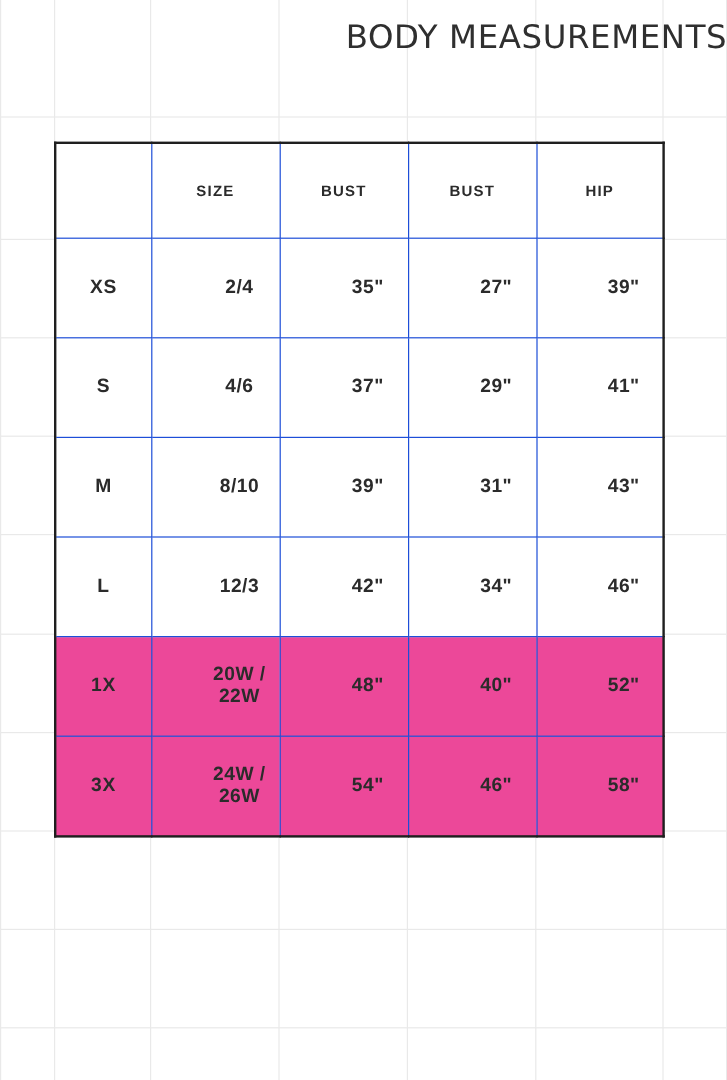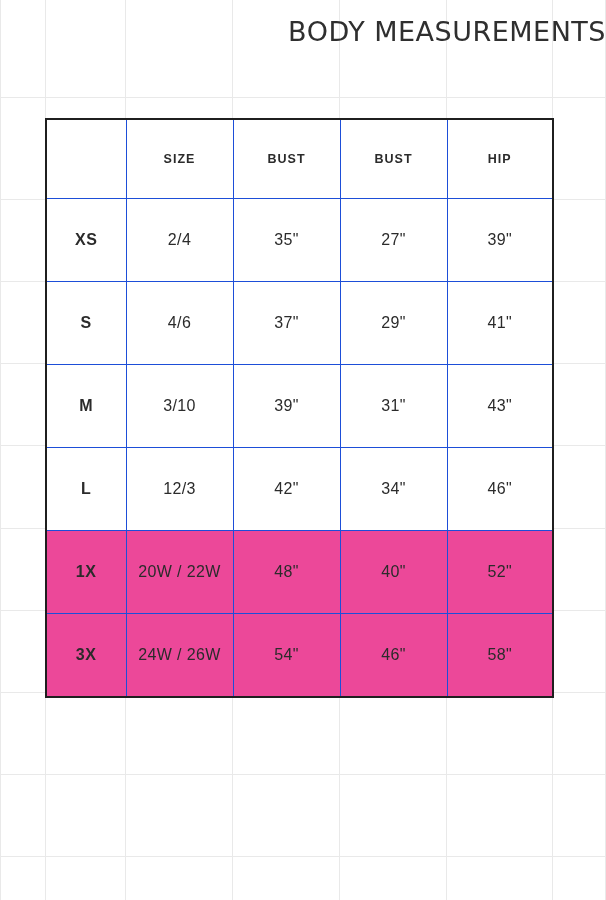--- a/index.html
+++ b/index.html
@@ -97,22 +97,23 @@
     letter-spacing: 1px;
   }
   table.size-table thead th.blank {
     border-top: none;
     border-left: none;
   }
   table.size-table tbody td {
     font-weight: bold;
   }
   table.size-table tbody td.val {
-    font-weight: normal;
+    font-weight: bold;
     letter-spacing: 0.4px;
+    padding-left: 40px;
   }
   tr.shaded td {
     background: #ec4899;
   }
   
   table.size-table tr > td:first-child,
   table.size-table tr > th:first-child { border-left: none; }
   table.size-table tr > td:last-child,
   table.size-table tr > th:last-child { border-right: none; }
   table.size-table tbody tr:last-child td { border-bottom: none; }
@@ -174,21 +175,21 @@
         </tr>
         <tr>
           <td>S</td>
           <td class="val">4/6</td>
           <td class="val">37"</td>
           <td class="val">29"</td>
           <td class="val">41"</td>
         </tr>
         <tr>
           <td>M</td>
-          <td class="val">3/10</td>
+          <td class="val">8/10</td>
           <td class="val">39"</td>
           <td class="val">31"</td>
           <td class="val">43"</td>
         </tr>
         <tr>
           <td>L</td>
           <td class="val">12/3</td>
           <td class="val">42"</td>
           <td class="val">34"</td>
           <td class="val">46"</td>

